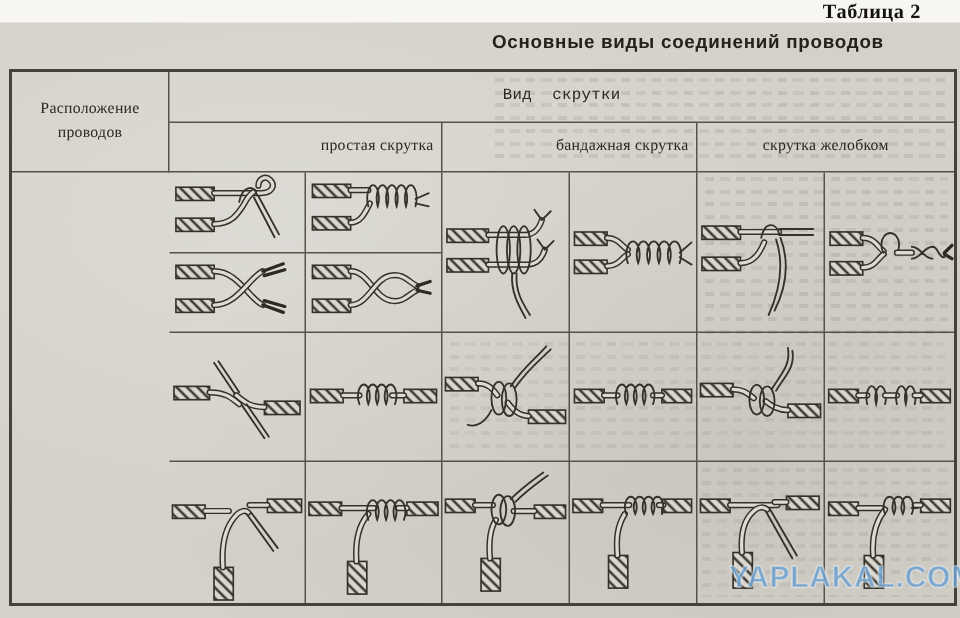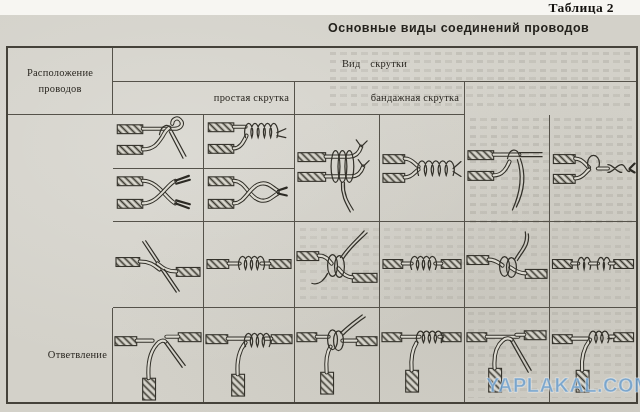--- a/index.html
+++ b/index.html
@@ -23,21 +23,21 @@
   }
   .tbl{position:absolute;left:8px;top:48px;width:628px;height:354px;}
   .tbl-border{position:absolute;left:-2px;top:-2px;width:628px;height:354px;border:2px solid #45423a;pointer-events:none;}
   .cell{position:absolute;box-sizing:border-box;display:flex;align-items:center;justify-content:center;overflow:hidden;}
   .br{border-right:1px solid #55524a;justify-content:flex-end;}
   .bb{border-bottom:1px solid #55524a;}
   .hdr,.rowlab{
     font-size:10.5px;line-height:1.55;color:#2b2822;text-align:center;
     padding:0 5px;letter-spacing:.2px;
   }
-  .group{word-spacing:7px;}
+  .group{word-spacing:7px;font-family:Liberation Mono, monospace;}
   svg.ill{display:block;}
   svg .o{fill:none;stroke:#33312a;stroke-width:4.2;stroke-linejoin:round;stroke-linecap:round;}
   svg .i{fill:none;stroke:#dcdad1;stroke-width:2.2;stroke-linejoin:round;stroke-linecap:round;}
   svg .t{fill:none;stroke:#34322b;stroke-width:1.25;stroke-linecap:round;}
   svg .t2{fill:none;stroke:#2c2a24;stroke-width:2.2;stroke-linecap:round;}
   svg .stub{fill:url(#hatch);stroke:#33312a;stroke-width:1.1;}
   .watermark{
     position:absolute;left:486px;top:374px;
     font:bold 20px "Liberation Sans",sans-serif;letter-spacing:.5px;
     color:rgba(93,149,199,.78);
@@ -76,20 +76,23 @@
     </div>
     <div class="cell hdr group bb" style="left:105px;top:0;width:523px;height:34px">
       <span>Вид скрутки</span>
     </div>
     <div class="cell hdr br bb" style="left:105px;top:34px;width:182px;height:33px">
       <span>простая скрутка</span>
     </div>
     <div class="cell hdr br bb" style="left:287px;top:34px;width:170px;height:33px">
       <span>бандажная скрутка</span>
     </div>
+    <div class="cell hdr bb" style="left:457px;top:34px;width:171px;height:33px">
+      <span>скрутка желобком</span>
+    </div>
 
     <div class="cell br bb" style="left:105px;top:67px;width:91px;height:54px">
       <svg class="ill" width="91" height="53" viewBox="0 0 91 54">
         <rect class="stub" x="4" y="10" width="26" height="9"></rect>
           <rect class="stub" x="4" y="31" width="26" height="9"></rect>
         <path class="o" d="M30,14 H62 C69,14 72,9 68,5 C65,2 60,4 60,9"></path>
           <path class="i" d="M30,14 H62 C69,14 72,9 68,5 C65,2 60,4 60,9"></path>
         <path class="o" d="M30,35 C42,35 46,28 50,22 C52,18 54,15 57,13"></path>
           <path class="i" d="M30,35 C42,35 46,28 50,22 C52,18 54,15 57,13"></path>
         <path class="t" d="M47,20 C49,9 57,8 59,15"></path>
@@ -257,23 +260,20 @@
           <path class="i" d="M22,42 H28"></path>
         <path class="t" d="M28,48 a3.5,8 0 1 1 6,0 a3.5,8 0 1 1 6,0"></path>
         <path class="o" d="M40,42 H48"></path>
           <path class="i" d="M40,42 H48"></path>
         <path class="t" d="M48,48 a3.5,8 0 1 1 6,0 a3.5,8 0 1 1 6,0"></path>
         <path class="o" d="M60,42 H64"></path>
           <path class="i" d="M60,42 H64"></path>
       </svg>
     </div>
 
-    <div class="cell rowlab br" style="left:0;top:260px;width:105px;height:94px">
-      <span>Ответвление</span>
-    </div>
     <div class="cell br" style="left:105px;top:260px;width:91px;height:94px">
       <svg class="ill" width="91" height="93" viewBox="0 0 91 94">
         <rect class="stub" x="2" y="28" width="22" height="9"></rect>
           <rect class="stub" x="66" y="24" width="23" height="9"></rect>
         <rect class="stub" x="30" y="70" width="13" height="22"></rect>
         <path class="o" d="M24,32 H40"></path>
           <path class="i" d="M24,32 H40"></path>
           <path class="o" d="M66,28 H54"></path>
           <path class="i" d="M66,28 H54"></path>
         <path class="o" d="M36,70 C35,56 37,44 44,36 C47,32 51,31 53,33"></path>

